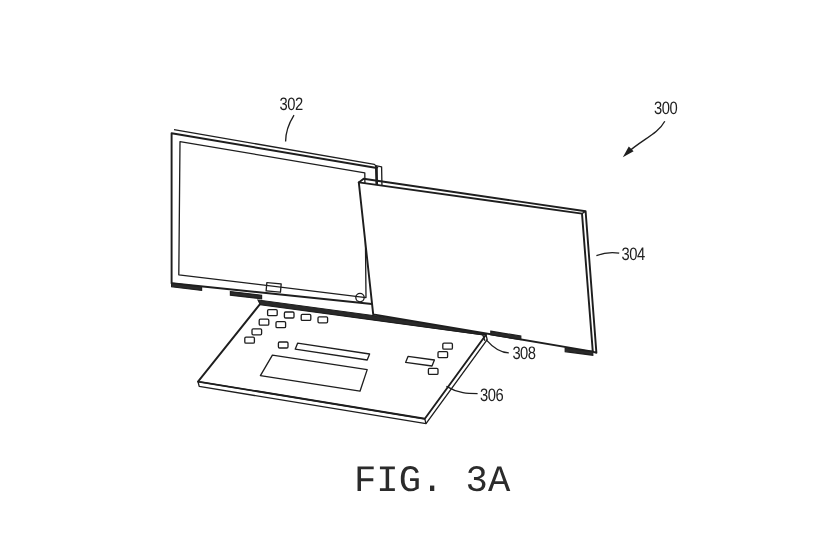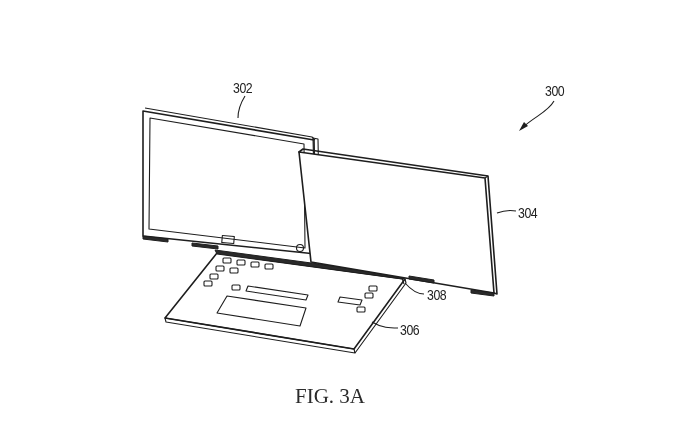--- a/index.html
+++ b/index.html
@@ -3,21 +3,21 @@
   <meta charset="utf-8">
   <style>
     html, body { margin: 0; padding: 0; background: #ffffff; }
     #stage { position: relative; width: 700px; height: 446px; background: #ffffff; overflow: hidden; padding-left: 40px; }
     svg { position: absolute; left: 0; top: 0; }
     .line { fill: none; stroke: #1e1e1e; stroke-width: 1.6; stroke-linejoin: round; stroke-linecap: round; }
     .thin { fill: none; stroke: #1e1e1e; stroke-width: 1.1; stroke-linejoin: round; }
     .fillw { fill: #ffffff; stroke: #1e1e1e; stroke-width: 1.6; stroke-linejoin: round; }
     .dark { fill: #2a2a2a; stroke: #1e1e1e; stroke-width: 1; }
     .label { position: absolute; font-family: "Liberation Sans", sans-serif; font-size: 15px; color: #222; letter-spacing: -0.5px; transform: scaleX(0.82); transform-origin: left top; }
-    .caption { position: absolute; font-family: Liberation Serif, serif; font-size: 21px; color: #2b2b2b; left: 295px; top: 384px; }
+    .caption { position: absolute; font-family: Liberation Mono, monospace; font-size: 31px; color: #2b2b2b; left: 295px; top: 384px; }
   </style>
 </head>
 <body>
 
 <div id="stage">
   <svg width="700" height="446" viewBox="0 0 700 446">
 
     <g>
       <polygon class="fillw" points="143,111 314,140 316,254 143,236"></polygon>
       <polyline class="thin" points="145,108 312,137 315,140"></polyline>

